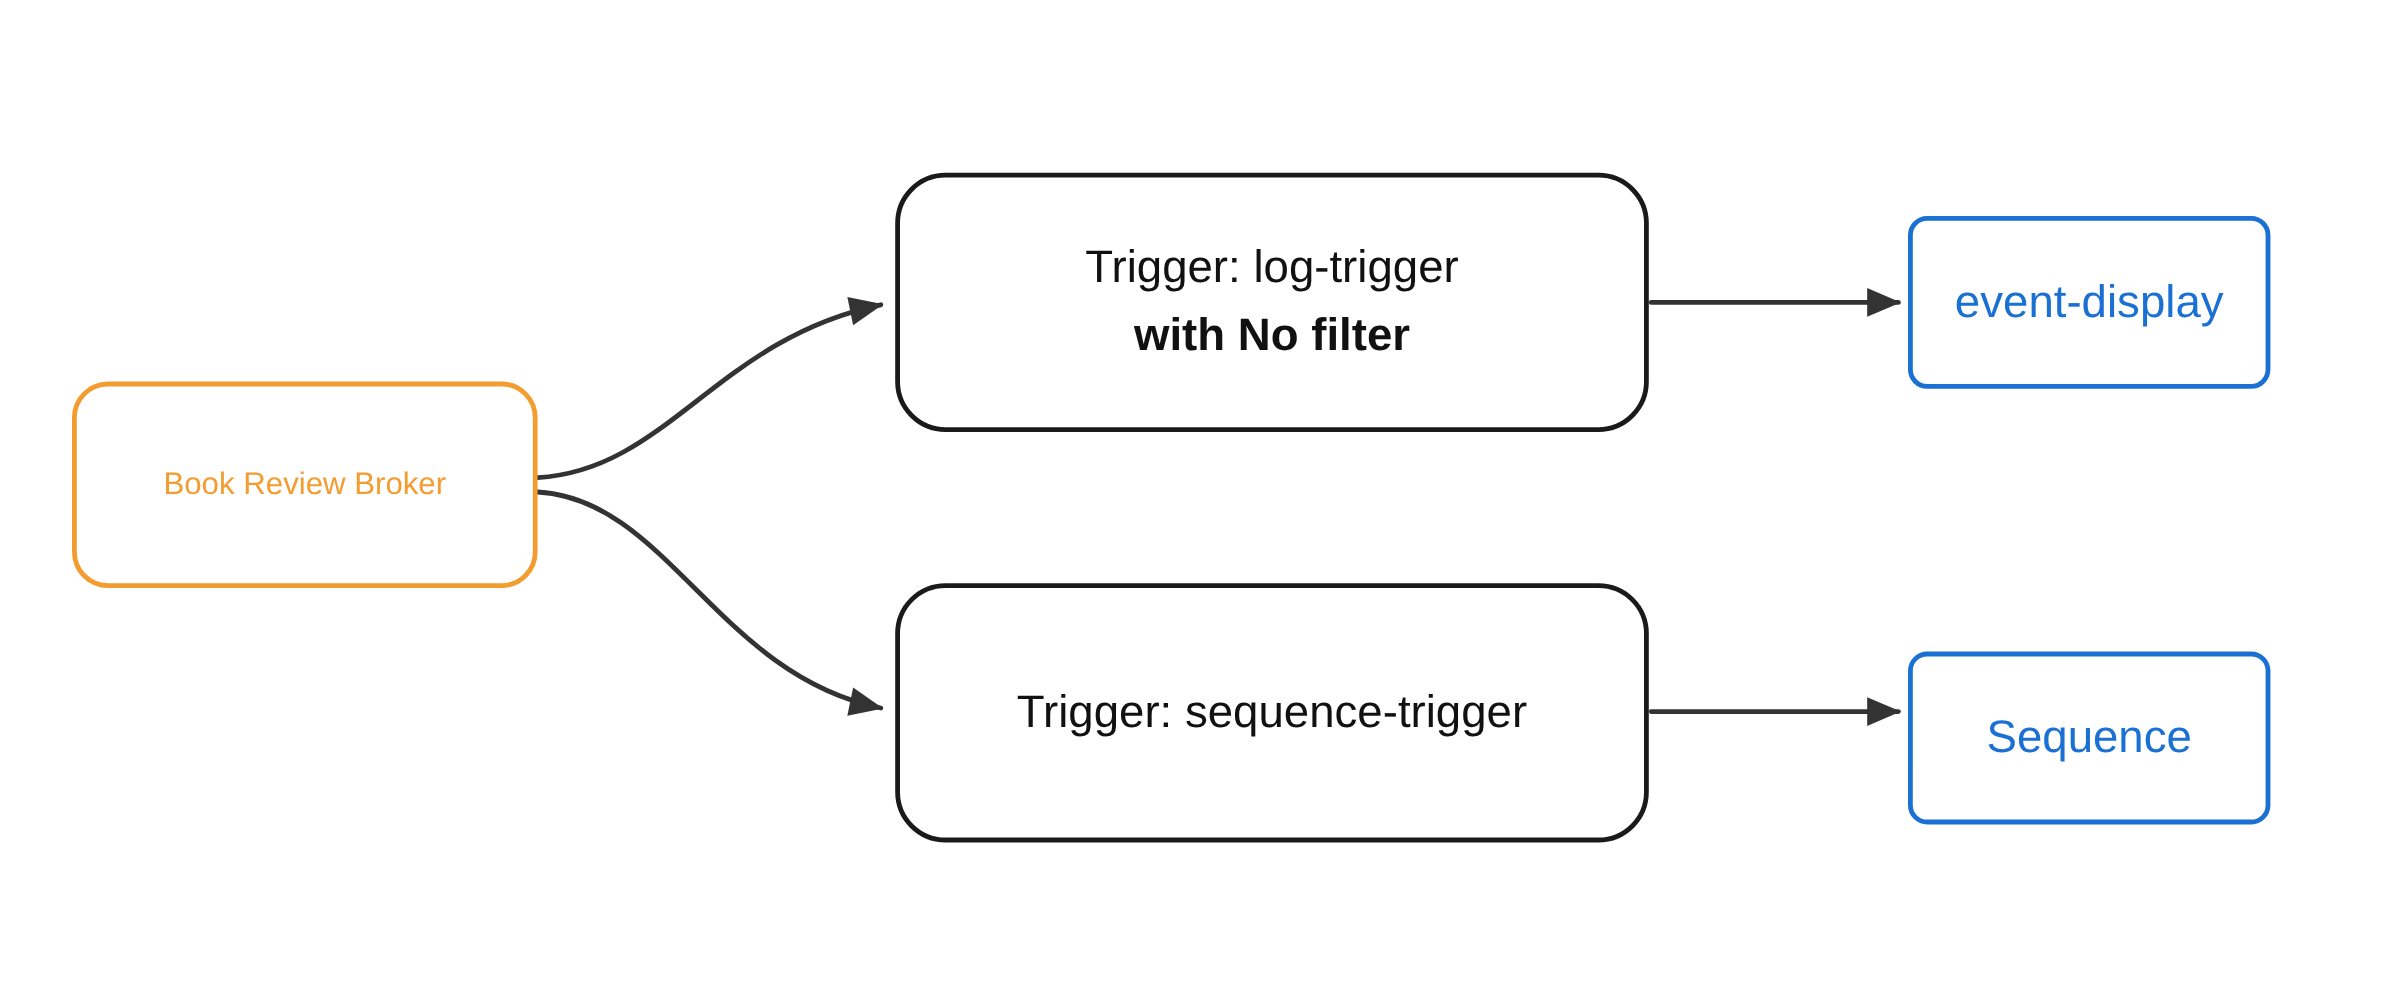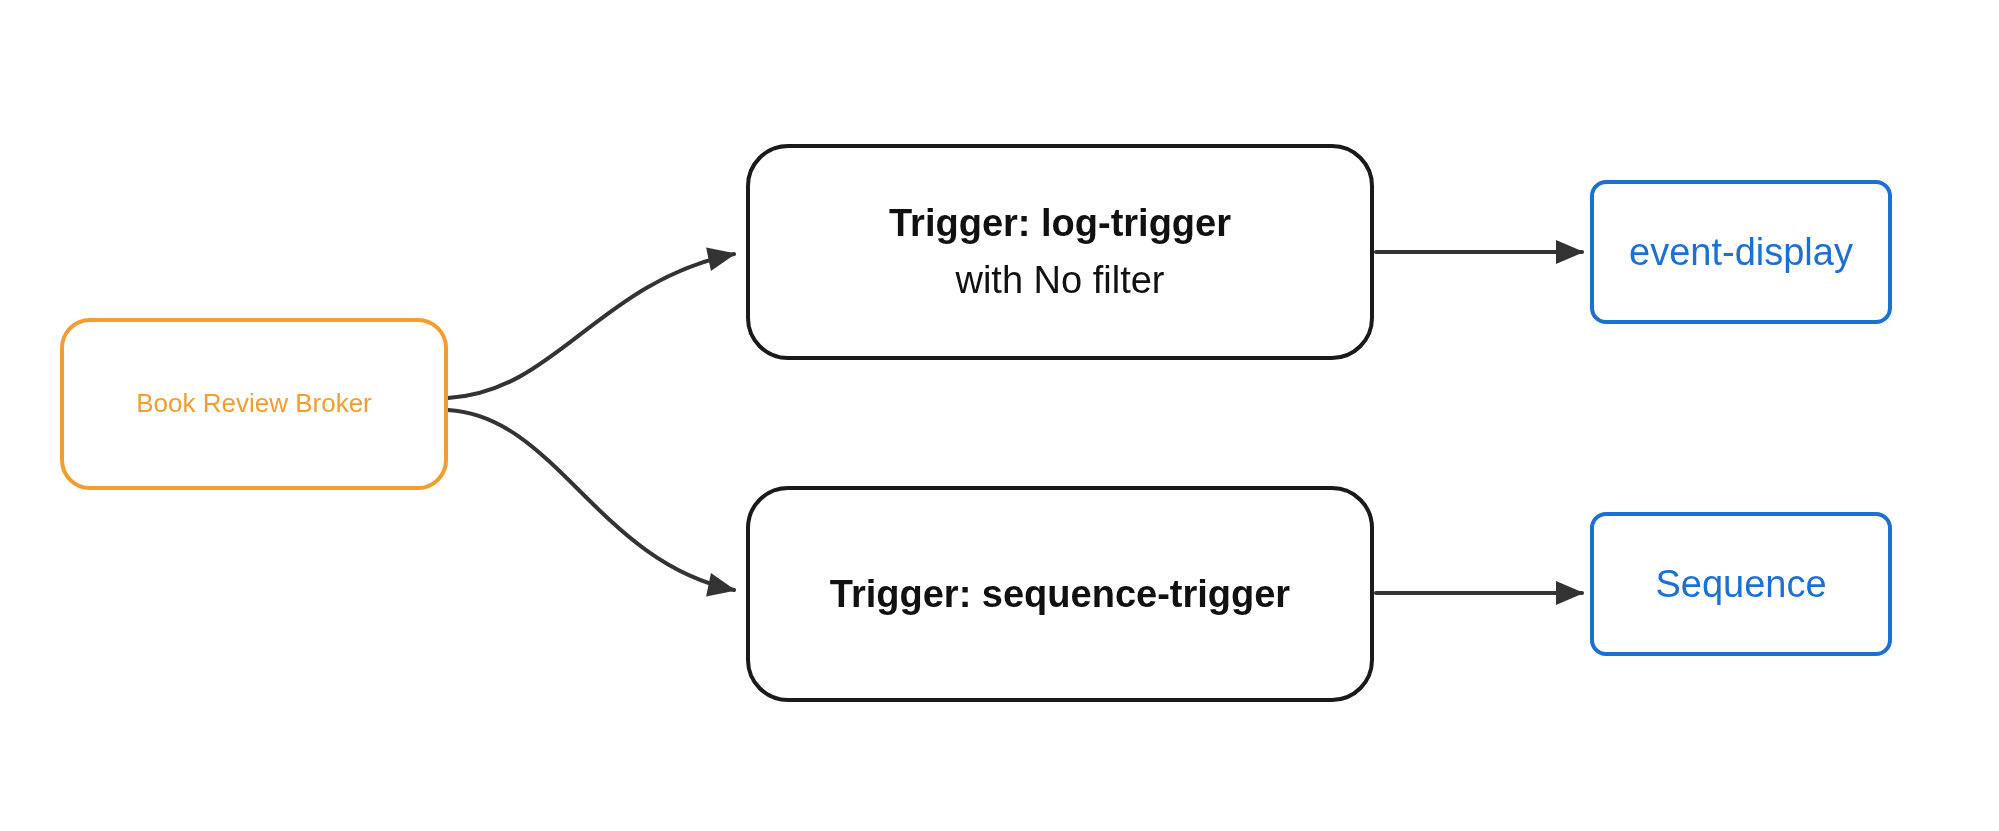--- a/index.html
+++ b/index.html
@@ -66,33 +66,33 @@
     left: 746px;
     width: 628px; height: 216px;
     border: 4px solid var(--trigger-border, #1A1A1A);
     border-radius: 42px;
     color: #111;
     font-size: 38px;
     line-height: 1.5;
   }
   .node-trigger-1 { top: 144px; }
   .node-trigger-2 { top: 486px; }
-  .node-trigger .title { font-weight: bold; }
-  .node-trigger .subtitle { font-weight: normal; }
+  .node-trigger .title { font-weight: normal; }
+  .node-trigger .subtitle { font-weight: bold; }
   .node-sink {
     left: 1590px;
     width: 302px; height: 144px;
     border: 4px solid var(--sink-accent, #1B70D4);
     border-radius: 16px;
     color: var(--sink-accent, #1B70D4);
     font-size: 38px;
     align-items: center;
   }
   .node-sink-1 { top: 180px; }
-  .node-sink-2 { top: 512px; }
+  .node-sink-2 { top: 543px; }
 </style>
 </head>
 <body>
 
 <div class="canvas">
 
   <svg class="edges" viewBox="0 0 1999 831" xmlns="http://www.w3.org/2000/svg" aria-hidden="true">
     <defs>
       <marker id="arrowhead" markerUnits="userSpaceOnUse" markerWidth="30" markerHeight="26" viewBox="0 0 30 26" refX="27" refY="13" orient="auto">
         <path class="arrowhead" d="M1,1 L29,13 L1,25 Z"></path>

